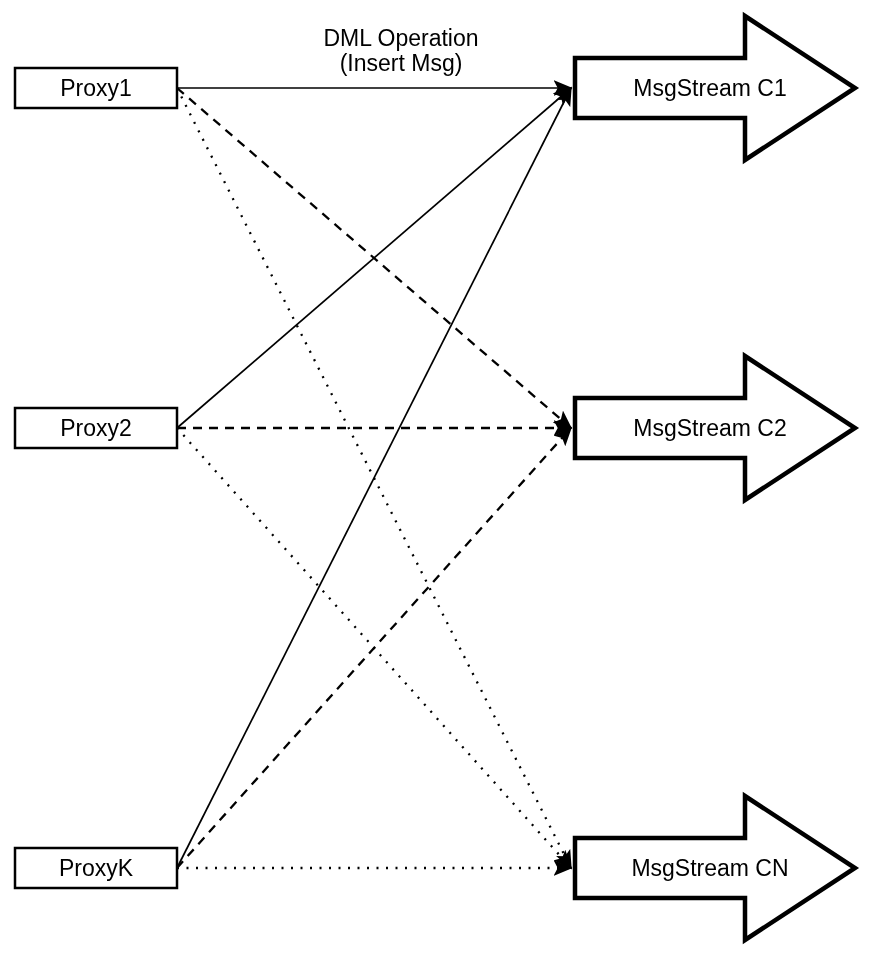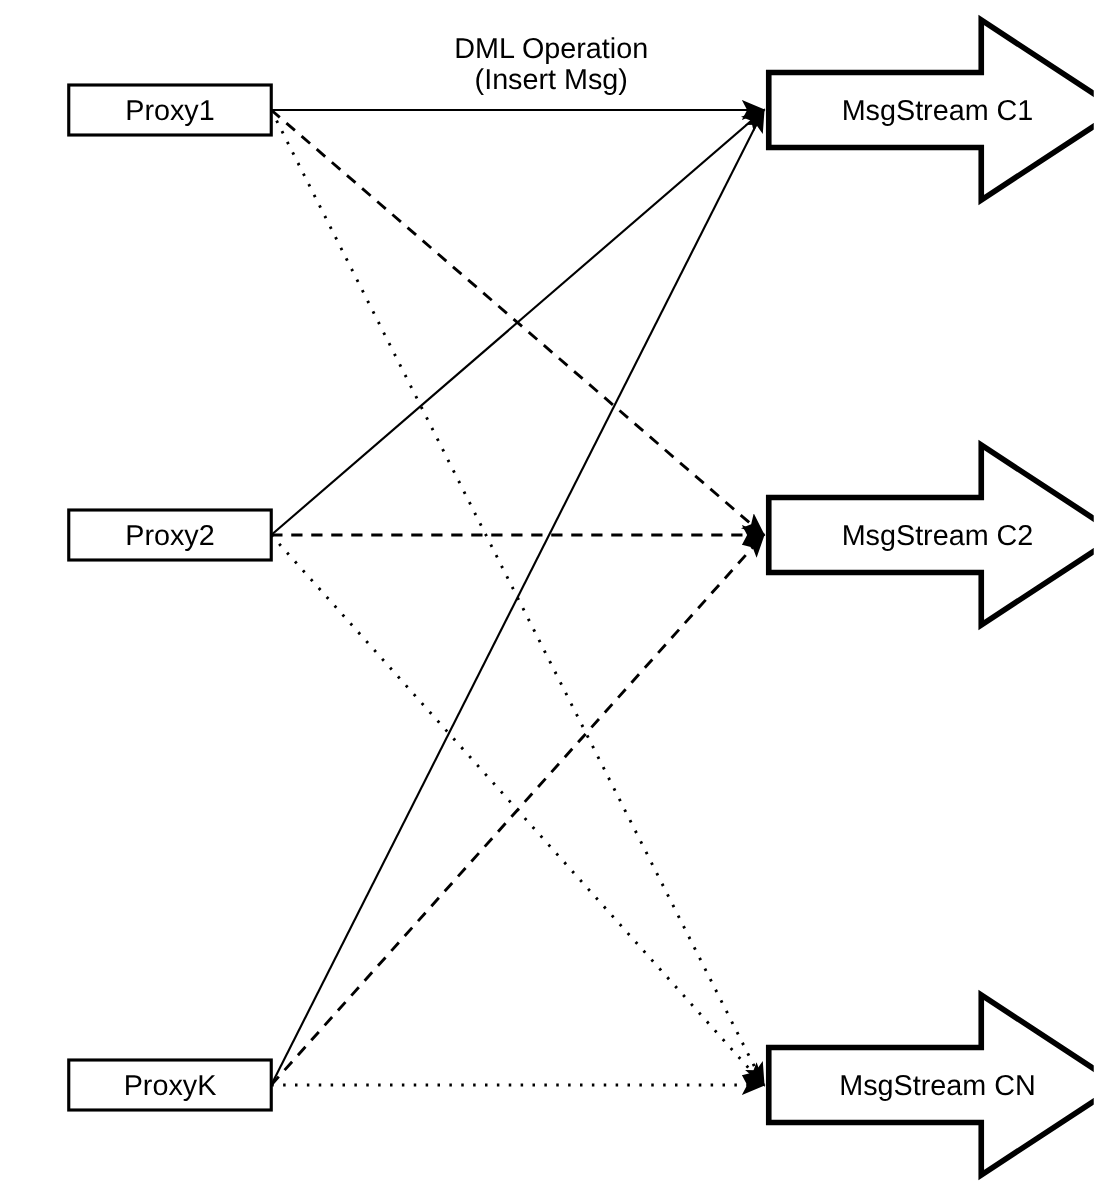--- a/index.html
+++ b/index.html
@@ -5,21 +5,20 @@
   html, body {
     margin: 0;
     padding: 0;
     background: #ffffff;
   }
   .canvas-wrap {
     width: 710px;
     height: 956px;
     background: #ffffff;
     position: relative;
-    margin-left: 40px;
   }
   svg {
     display: block;
     font-family: "Liberation Sans", sans-serif;
   }
   .diagram-label {
     font-size: 23px;
     fill: #000000;
     text-anchor: middle;
   }

